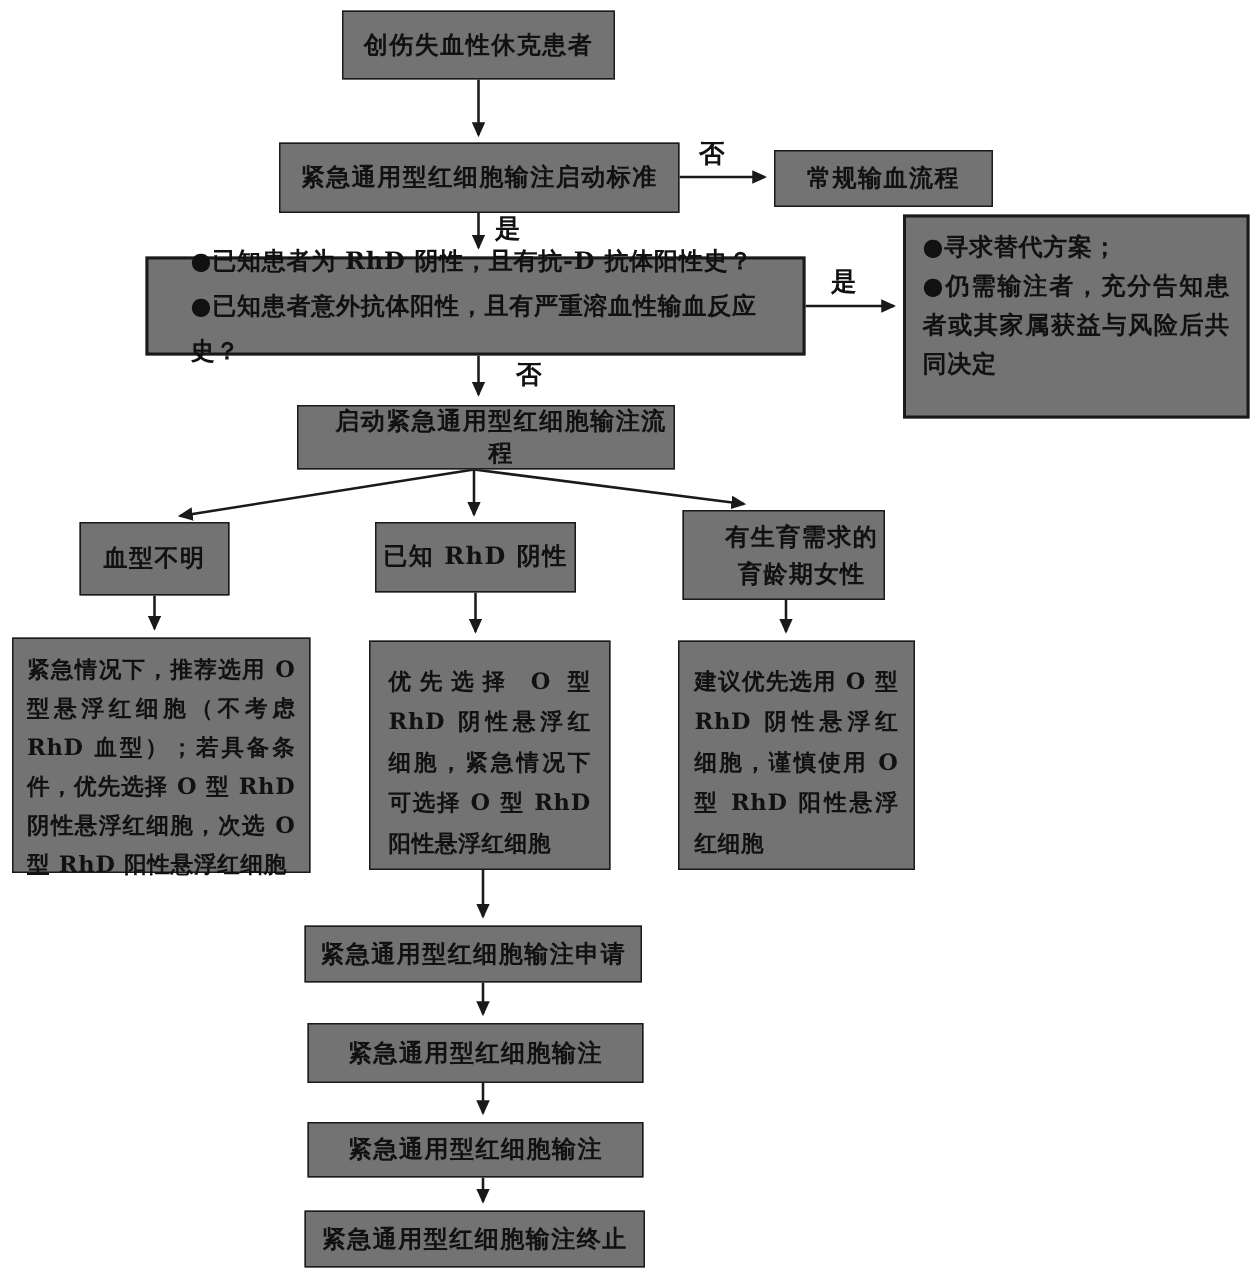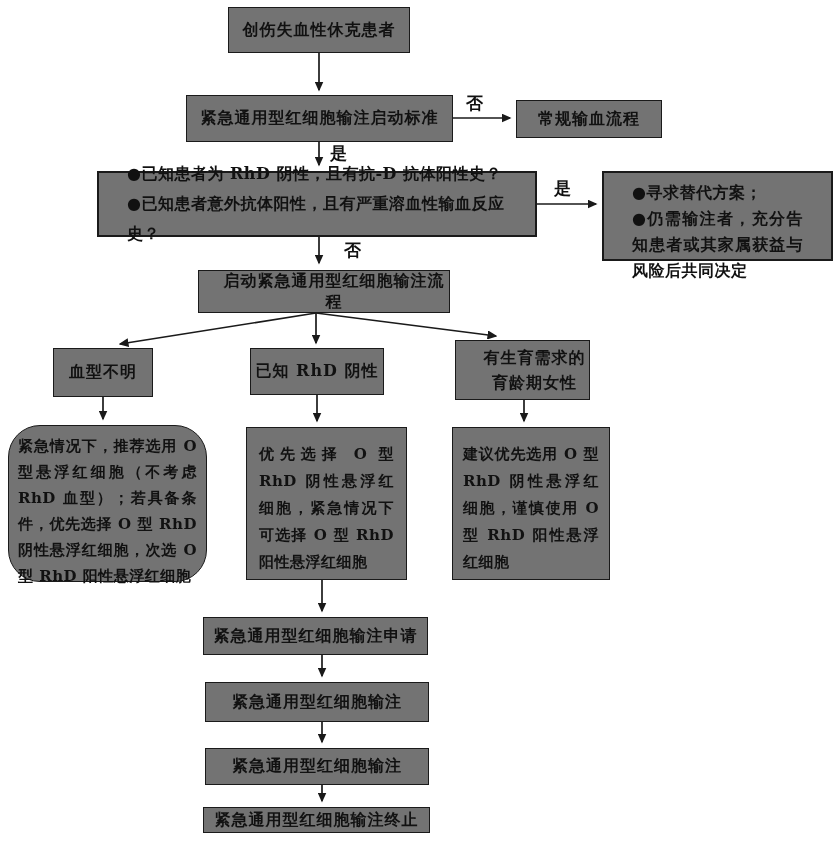--- a/index.html
+++ b/index.html
@@ -104,45 +104,45 @@
 
   <div class="node node--center" style="left:228px; top:7px; width:182px; height:46px;">创伤失血性休克患者</div>
 
   <div class="node node--center" style="left:186px; top:95px; width:267px; height:47px;">紧急通用型红细胞输注启动标准</div>
 
   <div class="node node--center" style="left:516px; top:100px; width:146px; height:38px;">常规输血流程</div>
 
   <div class="node node--thick node--list" style="left:97px; top:171px; width:440px; height:66px;">●已知患者为 RhD 阴性，且有抗-D 抗体阳性史？
 ●已知患者意外抗体阳性，且有严重溶血性输血反应史？</div>
 
-  <div class="node node--thick node--para" style="left:602px; top:143px; width:231px; height:90px; padding:7px 28px; font-size:16px; line-height:26px;margin-top:28px;">●寻求替代方案；
+  <div class="node node--thick node--para" style="left:602px; top:143px; width:231px; height:136px; padding:7px 11px; font-size:16px; line-height:26px;">●寻求替代方案；
 ●仍需输注者，充分告知患者或其家属获益与风险后共同决定</div>
 
   <div class="node node--center" style="left:198px; top:270px; width:252px; height:43px;padding-left:20px;">启动紧急通用型红细胞输注流程</div>
 
   <div class="node node--center" style="left:53px; top:348px; width:100px; height:49px;">血型不明</div>
 
   <div class="node node--center" style="left:250px; top:348px; width:134px; height:47px;">已知 RhD 阴性</div>
 
   <div class="node node--center node--multiline" style="left:455px; top:340px; width:135px; height:60px;padding-left:24px;">有生育需求的
 育龄期女性</div>
 
-  <div class="node node--para" style="left:8px; top:425px; width:199px; height:157px; padding:7px 9px;border-radius:32px;">紧急情况下，推荐选用 O 型悬浮红细胞（不考虑 RhD 血型）；若具备条件，优先选择 O 型 RhD 阴性悬浮红细胞，次选 O 型 RhD 阳性悬浮红细胞</div>
+  <div class="node node--para" style="left:8px; top:425px; width:199px; height:157px; padding:7px 9px;">紧急情况下，推荐选用 O 型悬浮红细胞（不考虑 RhD 血型）；若具备条件，优先选择 O 型 RhD 阴性悬浮红细胞，次选 O 型 RhD 阳性悬浮红细胞</div>
 
   <div class="node node--para" style="left:246px; top:427px; width:161px; height:153px; padding:13px 12px; line-height:27px;">优先选择 O 型 RhD 阴性悬浮红细胞，紧急情况下可选择 O 型 RhD 阳性悬浮红细胞</div>
 
   <div class="node node--para" style="left:452px; top:427px; width:158px; height:153px; padding:13px 10px; line-height:27px;">建议优先选用 O 型 RhD 阴性悬浮红细胞，谨慎使用 O 型 RhD 阳性悬浮红细胞</div>
 
   <div class="node node--center" style="left:203px; top:617px; width:225px; height:38px;">紧急通用型红细胞输注申请</div>
 
   <div class="node node--center" style="left:205px; top:682px; width:224px; height:40px;">紧急通用型红细胞输注</div>
 
   <div class="node node--center" style="left:205px; top:748px; width:224px; height:37px;">紧急通用型红细胞输注</div>
 
-  <div class="node node--center" style="left:203px; top:807px; width:227px; height:26px;">紧急通用型红细胞输注终止</div>
+  <div class="node node--center" style="left:203px; top:807px; width:227px; height:38px;">紧急通用型红细胞输注终止</div>
 
   <span class="edge-label" style="left:466px; top:93px;">否</span>
 
   <span class="edge-label" style="left:330px; top:143px;">是</span>
 
   <span class="edge-label" style="left:344px; top:240px;">否</span>
 
   <span class="edge-label" style="left:554px; top:178px;">是</span>
 
 </div>

